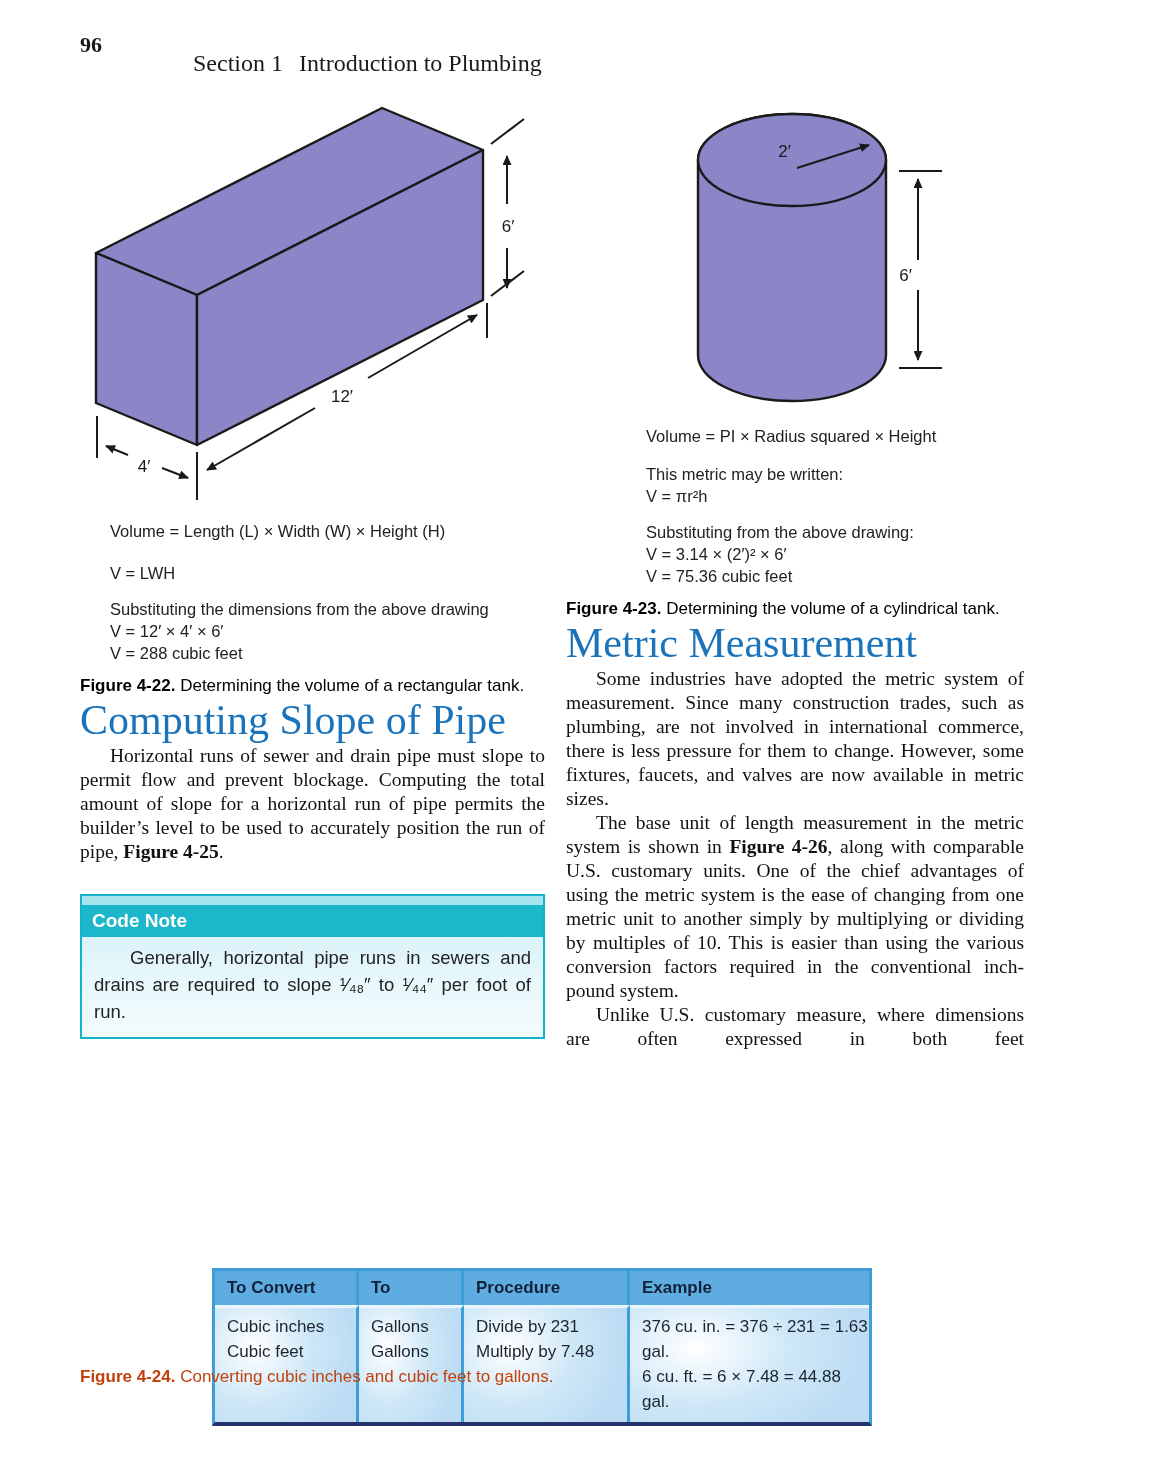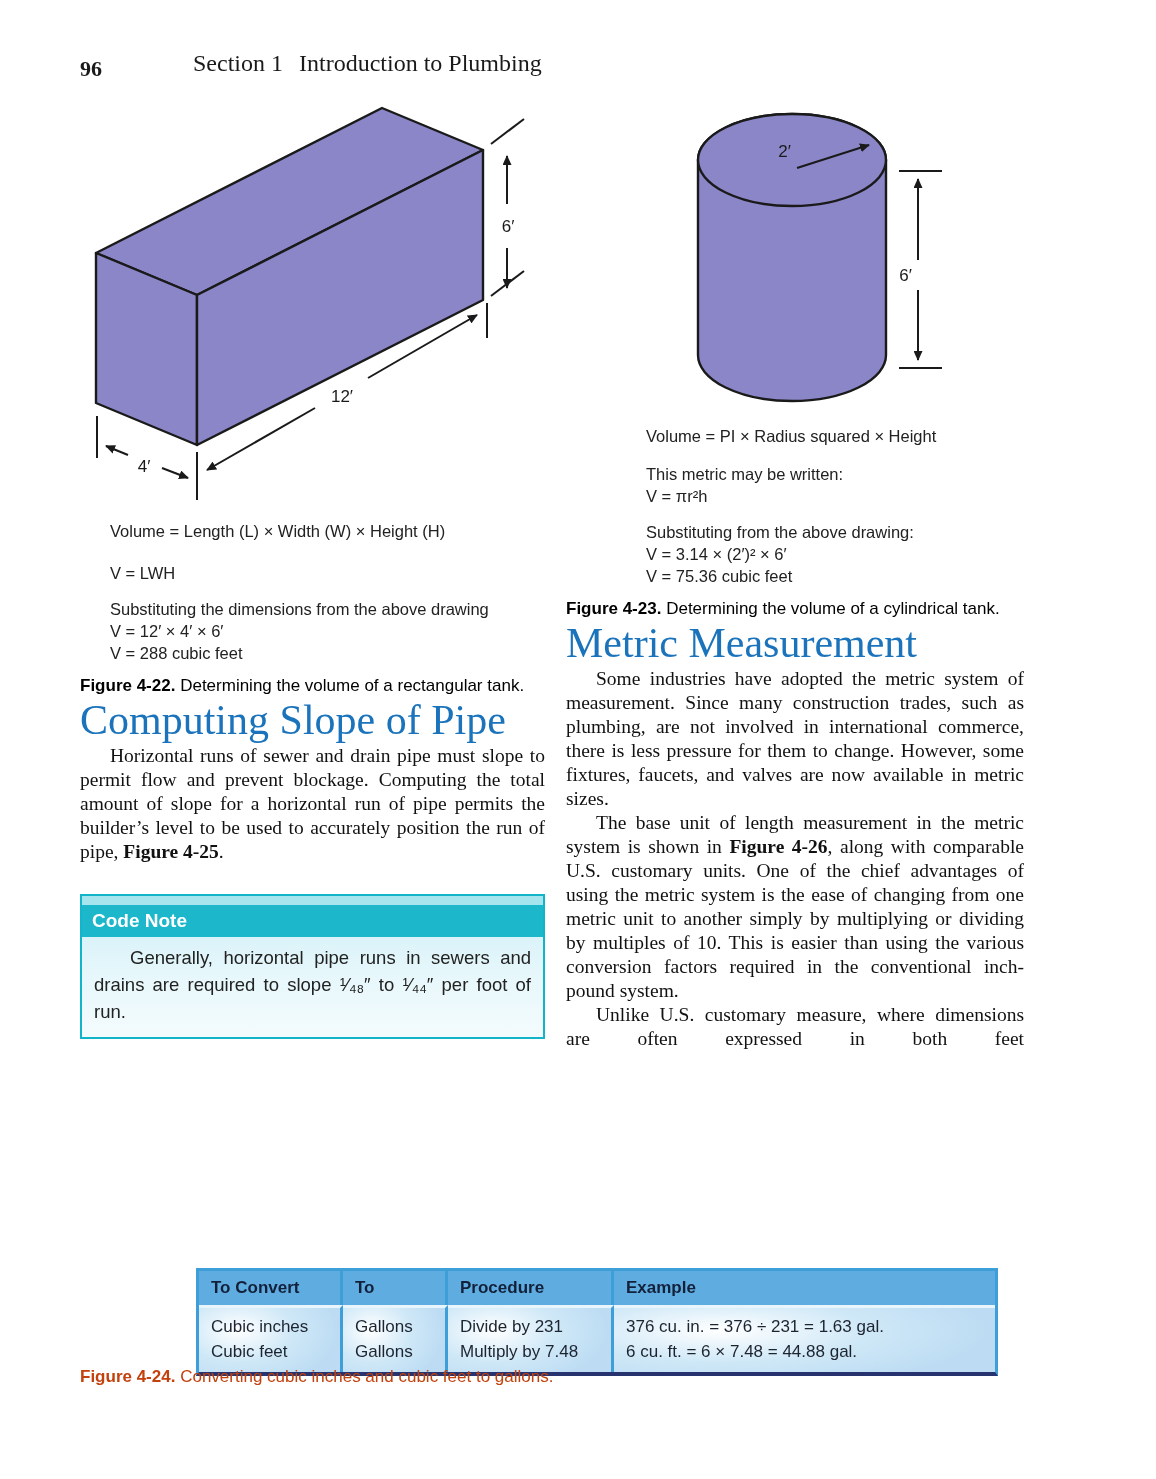--- a/index.html
+++ b/index.html
@@ -1,20 +1,20 @@
 <!DOCTYPE html>
 <html><head>
 <meta charset="utf-8">
 <style>
   html,body{margin:0;padding:0;background:#ffffff;}
   #page{position:relative;width:1156px;height:1479px;background:#ffffff;overflow:hidden;
         font-family:"Liberation Serif", serif;color:#1a1a1a;}
 
   
-  .pg-num{position:absolute;left:80px;top:56px;font-size:22px;font-weight:bold;}
+  .pg-num{position:absolute;left:80px;top:32px;font-size:22px;font-weight:bold;}
   .pg-sec{position:absolute;left:193px;top:50px;font-size:24px;}
   .pg-sec .gap{display:inline-block;width:16px;}
 
   
   #left-col{position:absolute;left:80px;top:100px;width:465px;}
   #right-col{position:absolute;left:566px;top:105px;width:458px;}
 
   
   .figtext{font-family:"Liberation Sans", sans-serif;font-size:16.5px;line-height:22px;color:#222;}
   .fig-block{margin-left:30px;}
@@ -37,21 +37,21 @@
   
   .code-note{margin-top:30px;border:2px solid #12b4c9;background:linear-gradient(180deg,#cdeef6 0%,#e6f7fb 55%,#f4fbfd 100%);}
   .code-note-strip{height:9px;background:#a6e4ee;}
   .code-note-band{height:32px;background:#1cb7ca;display:flex;align-items:center;}
   .code-note-band span{font-family:"Liberation Sans", sans-serif;font-weight:bold;color:#ffffff;
                        font-size:19px;padding-left:10px;}
   .code-note-body{font-family:"Liberation Sans","DejaVu Sans", sans-serif;font-size:18.5px;line-height:27px;
                   text-align:justify;padding:7px 12px 12px 12px;text-indent:36px;color:#222;}
 
   
-  #conv-table{position:absolute;left:196px;top:1268px;width:802px;
+  #conv-table{position:absolute;left:212px;top:1268px;width:660px;
               border:3px solid #3d9ed8;border-bottom:4px solid #26336e;
               font-family:"Liberation Sans", sans-serif;box-sizing:border-box;}
   .t-row{display:grid;grid-template-columns:144px 105px 166px 1fr;}
   .t-row .th{background:#5fade0;font-weight:bold;font-size:17px;color:#13203a;
              padding:7px 0 7px 12px;border-right:3px solid #3d9ed8;}
   .t-row .th:last-child{border-right:none;}
   .t-row .td{background:radial-gradient(ellipse 70% 90% at 28% 35%, #ffffff 0%, #cfe8f7 55%, #bddcf3 100%);
              font-size:17px;color:#1c2430;padding:6px 0 8px 12px;line-height:25px;
              border-right:3px solid #3d9ed8;border-top:3px solid #e9f5fc;}
   .t-row .td:last-child{border-right:none;}

